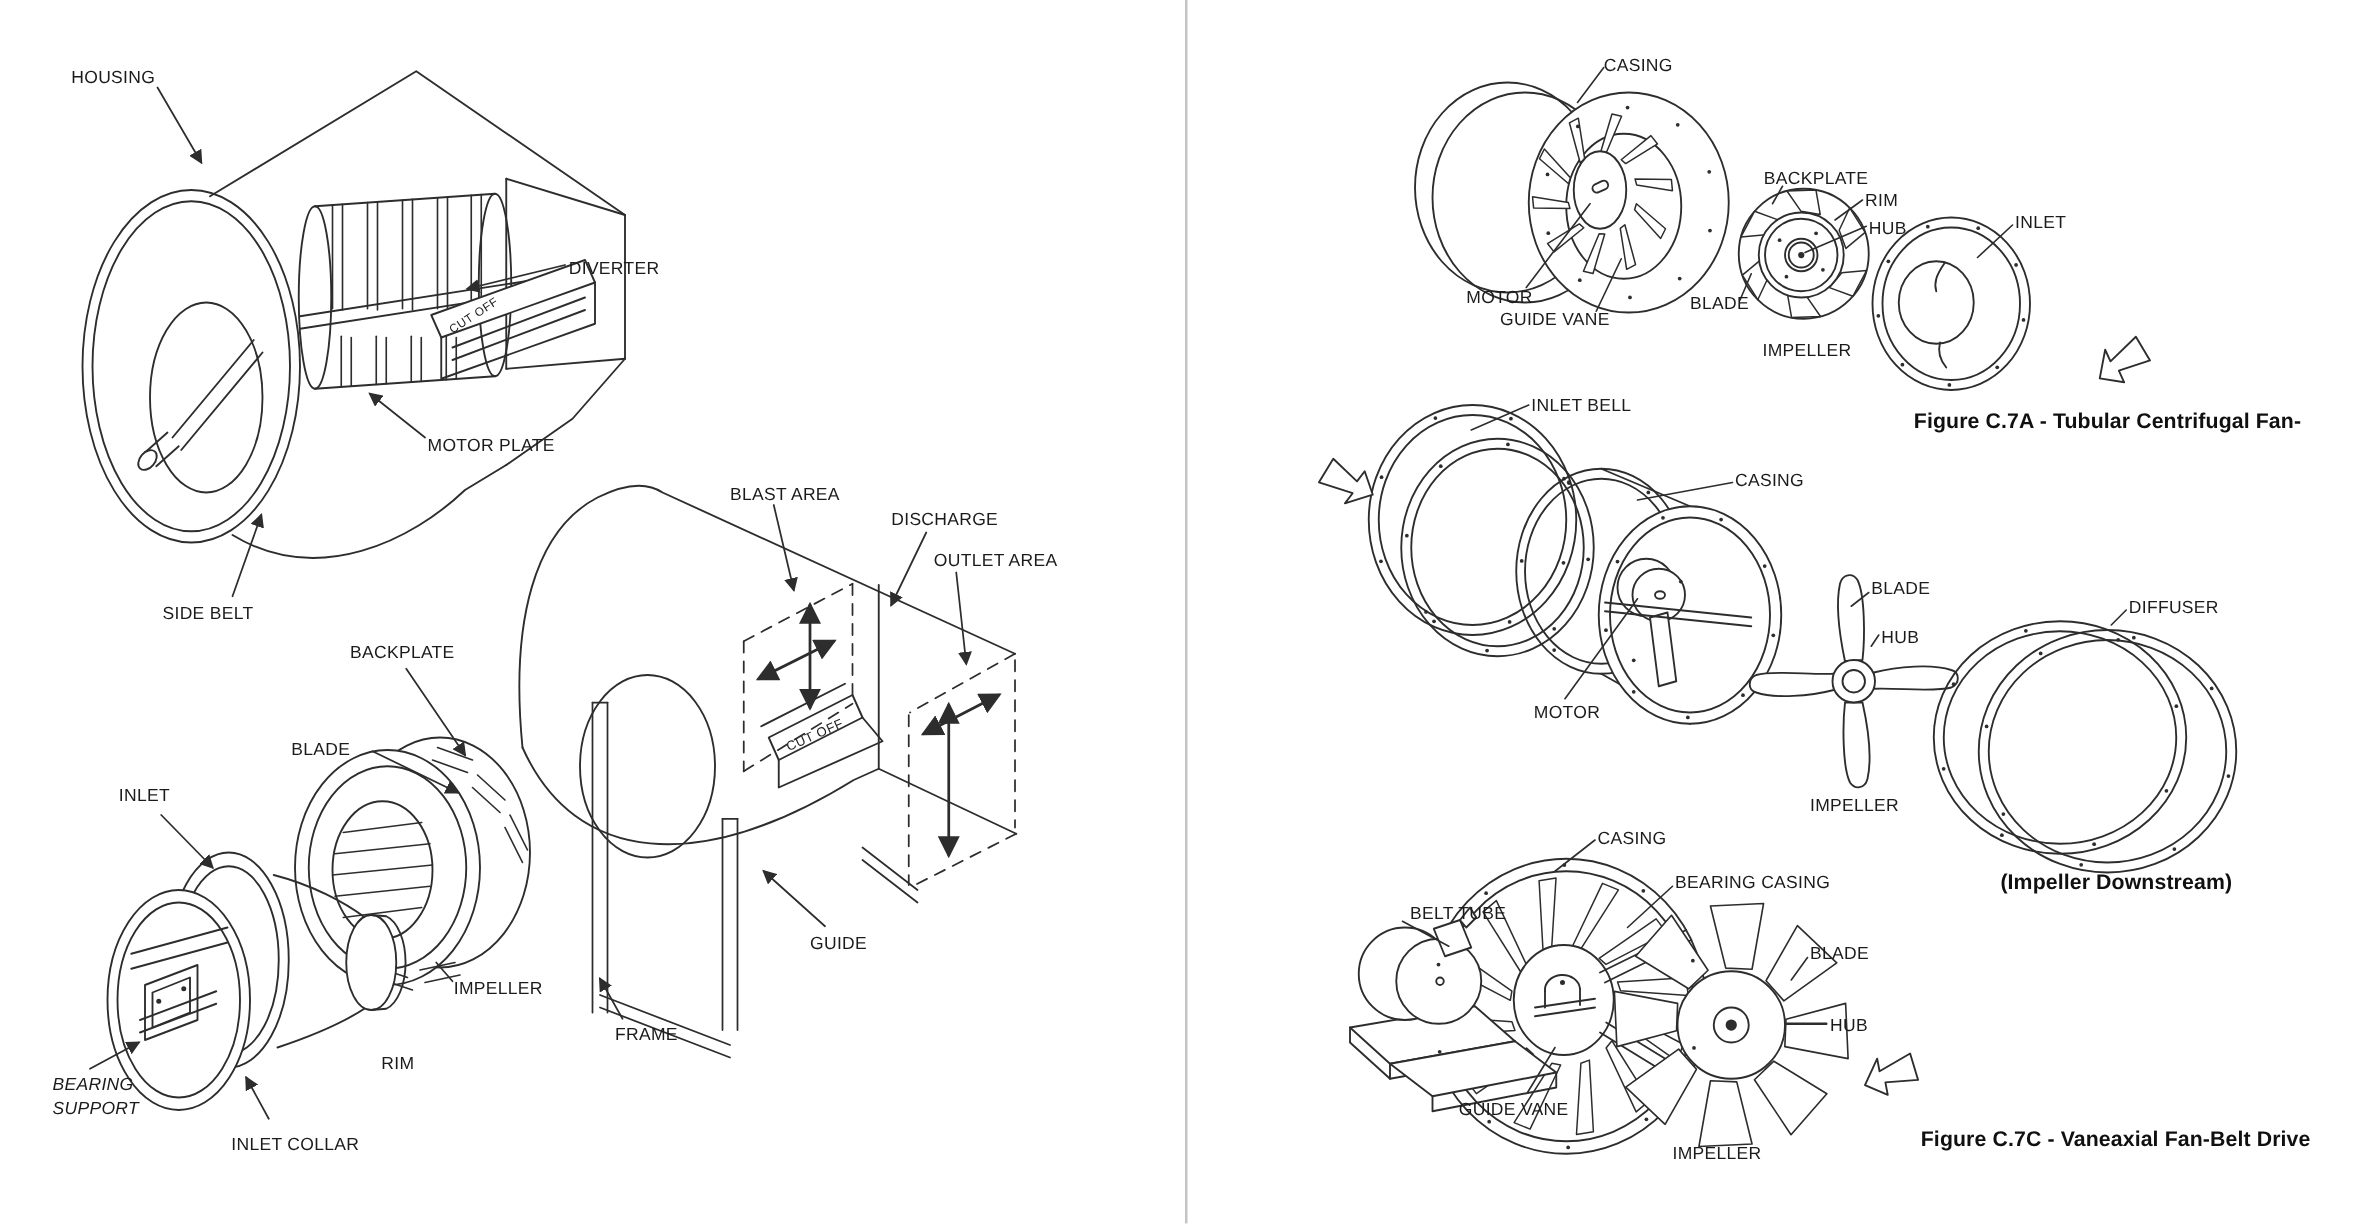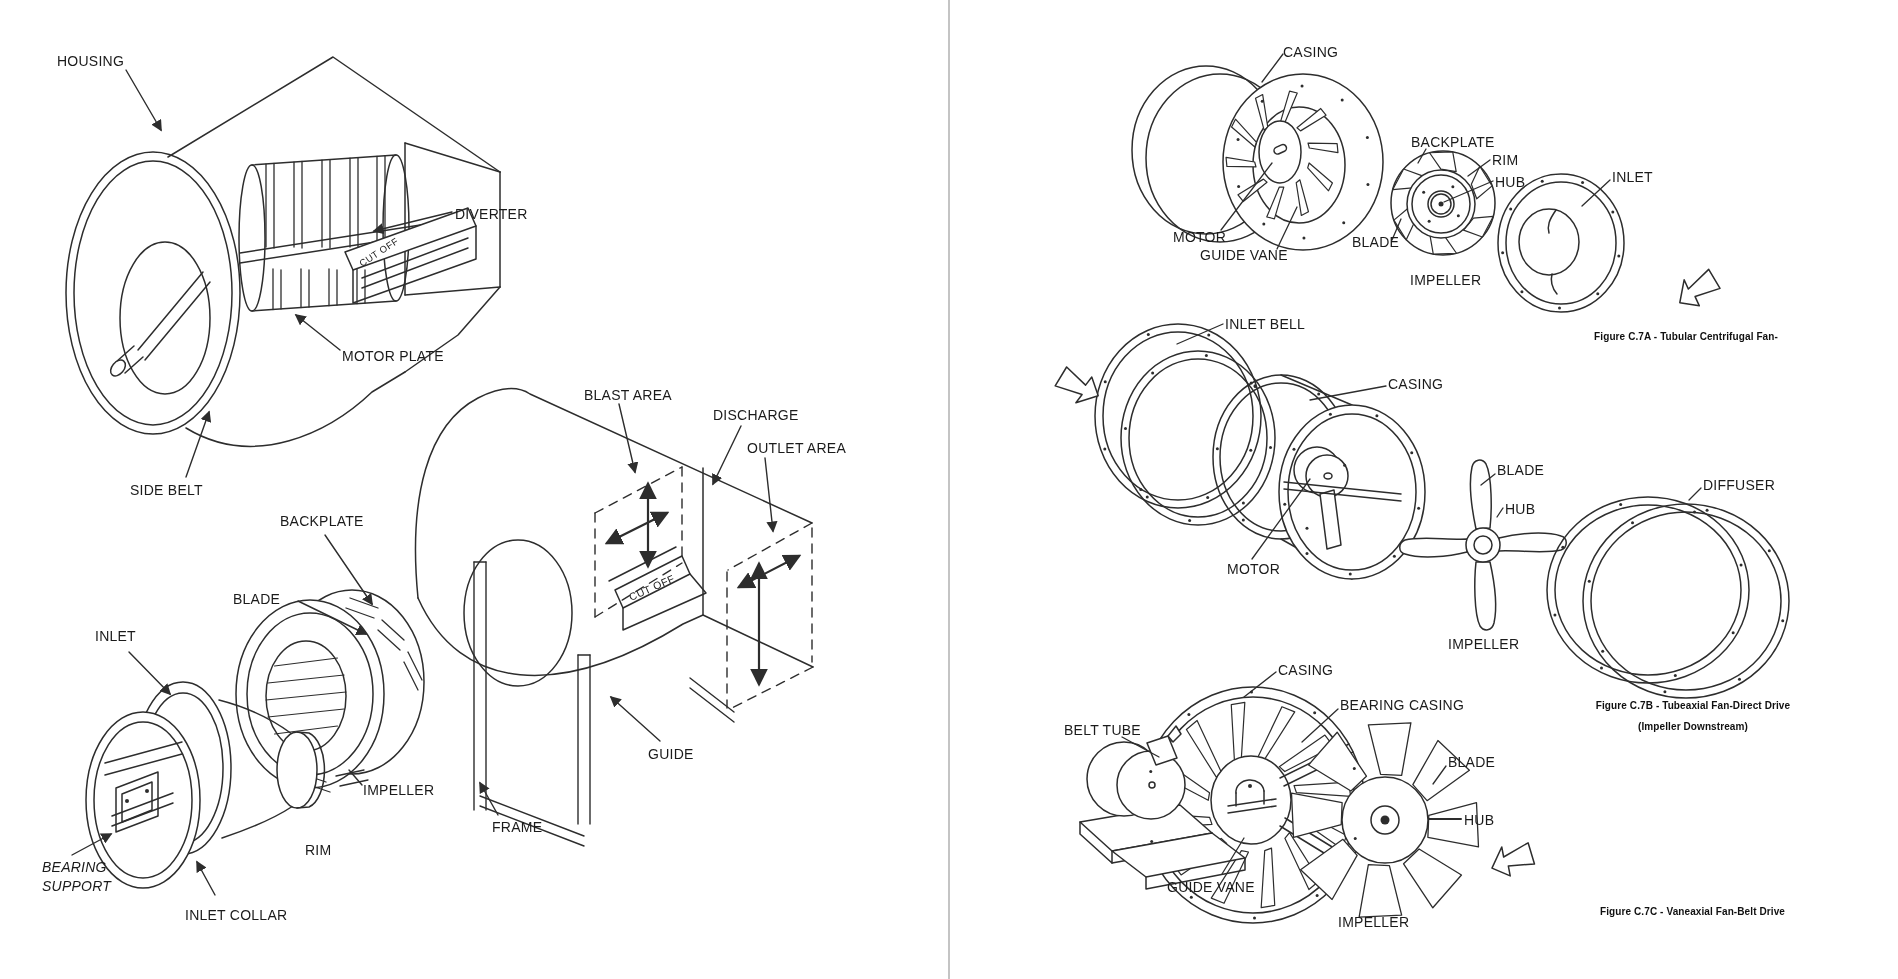--- a/index.html
+++ b/index.html
@@ -2,21 +2,21 @@
 <html><head>
 <meta charset="utf-8">
 <style>
   html,body{margin:0;padding:0;background:#fff;}
   .stage{position:relative;width:1898px;height:979px;background:#fff;overflow:hidden;
          font-family:"Liberation Sans",sans-serif;}
   .stage svg{position:absolute;left:0;top:0;}
   .divider{position:absolute;top:0;width:2px;height:979px;}
   .lbl{position:absolute;font-size:14px;color:#1b1b1b;white-space:nowrap;letter-spacing:.25px;line-height:19px;}
   .lbl.wrap{white-space:normal;width:94px;font-style:italic;}
-  .cap{position:absolute;font-weight:bold;font-size:10px;color:#101010;text-align:center;line-height:21px;letter-spacing:.1px;}
+  .cap{position:absolute;font-weight:bold;font-size:17px;color:#101010;text-align:center;line-height:21px;letter-spacing:.1px;}
 </style>
 </head>
 <body>
 
 <div class="stage">
 
   <svg id="art" width="1898" height="979" viewBox="0 0 1898 979" fill="none" stroke="#2d2d2d" stroke-width="1.5" stroke-linecap="round" stroke-linejoin="round">
     <defs>
       <marker id="tri" viewBox="0 0 10 10" refX="8.5" refY="5" markerWidth="8" markerHeight="8" orient="auto-start-reverse">
         <path d="M0,0 L10,5 L0,10 Z" fill="#2d2d2d" stroke="none"></path>
@@ -475,27 +475,26 @@
 
   <div>
     <div class="lbl" style="left:1225px;top:315px">INLET BELL</div>
     <div class="lbl" style="left:1388px;top:375px">CASING</div>
     <div class="lbl" style="left:1227px;top:560px">MOTOR</div>
     <div class="lbl" style="left:1497px;top:461px">BLADE</div>
     <div class="lbl" style="left:1505px;top:500px">HUB</div>
     <div class="lbl" style="left:1703px;top:476px">DIFFUSER</div>
     <div class="lbl" style="left:1448px;top:635px">IMPELLER</div>
     <div class="cap" style="left:1500px;top:695px;width:386px">
-      <div>Figure C.7B - Tubeaxial Fan-Direct Drive</div>
       <div>(Impeller Downstream)</div>
     </div>
   </div>
 
   <div>
-    <div class="lbl" style="left:1064px;top:721px">BELT TUBE</div>
+    <div class="lbl" style="left:1128px;top:721px">BELT TUBE</div>
     <div class="lbl" style="left:1278px;top:661px">CASING</div>
     <div class="lbl" style="left:1340px;top:696px">BEARING CASING</div>
     <div class="lbl" style="left:1448px;top:753px">BLADE</div>
     <div class="lbl" style="left:1464px;top:811px">HUB</div>
     <div class="lbl" style="left:1167px;top:878px">GUIDE VANE</div>
     <div class="lbl" style="left:1338px;top:913px">IMPELLER</div>
     <div class="cap" style="left:1500px;top:901px;width:385px">
       <div>Figure C.7C - Vaneaxial Fan-Belt Drive</div>
     </div>
   </div>

